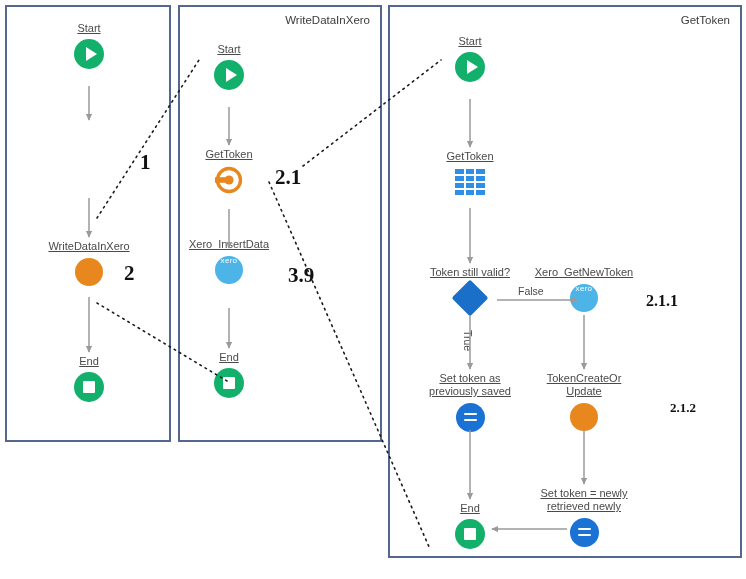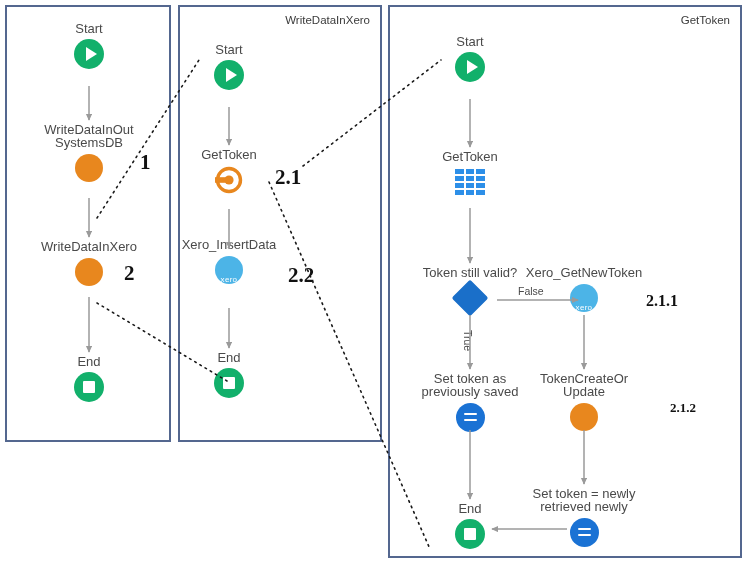--- a/index.html
+++ b/index.html
@@ -36,25 +36,26 @@
   }
 
   
   .node {
     position: absolute;
     width: 120px;
     margin-left: -60px;
     text-align: center;
   }
   .node-label {
-    font-size: 13px;
+    font-size: 11px;
     line-height: 13px;
     color: #4a4a4a;
     white-space: pre-line;
     margin-bottom: 2px;
+    text-decoration: underline;
   }
   .node-icon-wrap {
     display: flex;
     justify-content: center;
     align-items: center;
     height: 34px;
   }
 
   
   .ic {
@@ -94,21 +95,21 @@
     border-radius: 50%;
     background: #e8871e;
   }
   .ic-subprocess {
     width: 30px; height: 30px;
   }
   .ic-xero {
     width: 28px; height: 28px;
     border-radius: 50%;
     background: #4cb4e7;
-    display: flex; align-items: flex-end; justify-content: center;
+    display: flex; align-items: flex-start; justify-content: center;
     color: #ffffff;
     font-size: 8px;
     letter-spacing: 0.3px;
     font-family: "Liberation Sans", sans-serif;
   }
   .ic-grid {
     width: 30px; height: 26px;
     display: grid;
     grid-template-columns: repeat(3, 1fr);
     grid-template-rows: repeat(4, 1fr);
@@ -177,27 +178,20 @@
     <div class="panel-title"></div>
   </div>
 
   <div class="node" style="left:89px; top:22px;">
     <div class="node-label">Start</div>
     <div class="node-icon-wrap">
         <div class="ic ic-start"></div>
       </div>
   </div>
 
-  <div class="node" style="left:89px; top:123px;">
-    <div class="node-label">WriteDataInOut
-SystemsDB</div>
-    <div class="node-icon-wrap">
-        <div class="ic ic-orange"></div>
-      </div>
-  </div>
 
   <div class="node" style="left:89px; top:240px;">
     <div class="node-label">WriteDataInXero</div>
     <div class="node-icon-wrap">
         <div class="ic ic-orange"></div>
       </div>
   </div>
 
   <div class="node" style="left:89px; top:355px;">
     <div class="node-label">End</div>
@@ -328,21 +322,21 @@
         <div class="ic ic-end"></div>
       </div>
   </div>
 
   <div class="edge-label" style="left:518px; top:285px;">False</div>
   <div class="edge-label rot" style="left:474px; top:330px;">True</div>
 
   <div class="ref-num" style="left:140px; top:150px; font-size:21px;">1</div>
   <div class="ref-num" style="left:124px; top:261px; font-size:21px;">2</div>
   <div class="ref-num" style="left:275px; top:165px; font-size:21px;">2.1</div>
-  <div class="ref-num" style="left:288px; top:263px; font-size:21px;">2.2</div>
+  <div class="ref-num" style="left:288px; top:263px; font-size:21px;">3.9</div>
   <div class="ref-num" style="left:646px; top:292px; font-size:16px;">2.1.1</div>
   <div class="ref-num" style="left:670px; top:400px; font-size:13px;">2.1.2</div>
 
   <svg class="conn-svg" viewBox="0 0 746 579">
     <defs>
       <marker id="arrowGray" markerWidth="9" markerHeight="9" refX="6.2" refY="3.2" orient="auto" markerUnits="userSpaceOnUse">
         <path d="M0,0 L7,3.2 L0,6.4 z" fill="#9a9a9a"></path>
       </marker>
     </defs>
 

